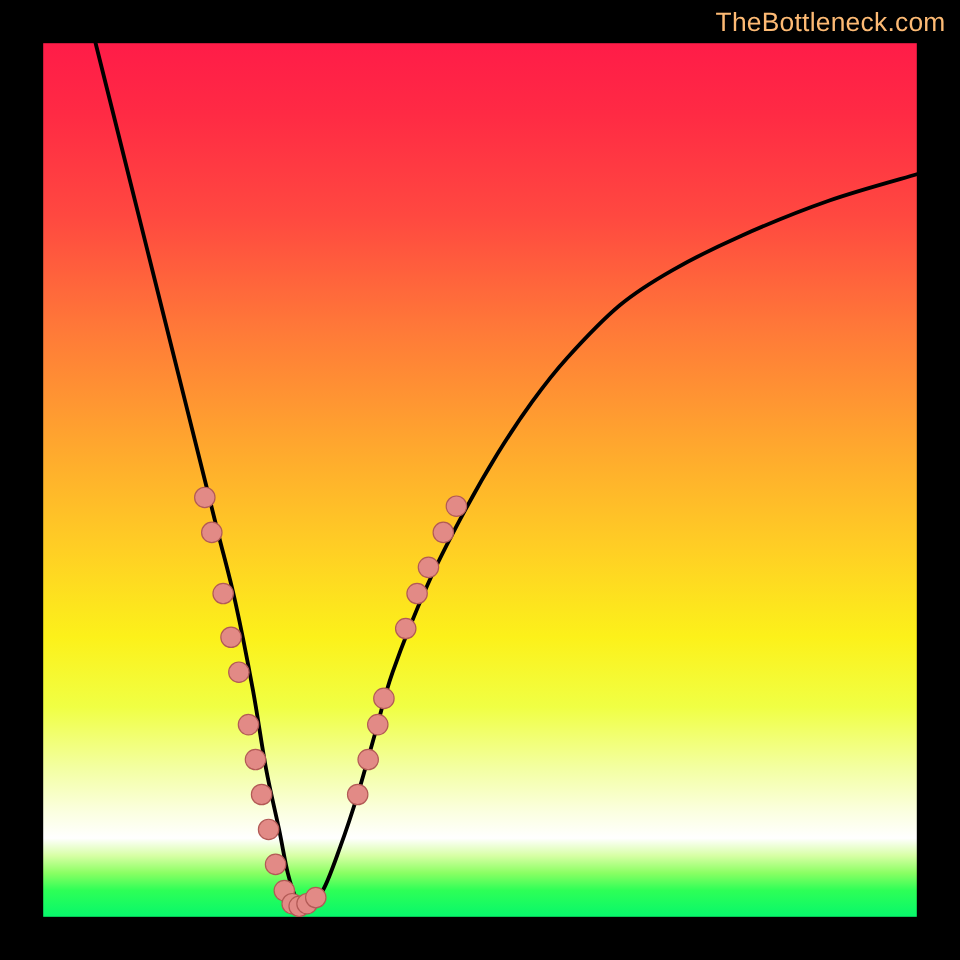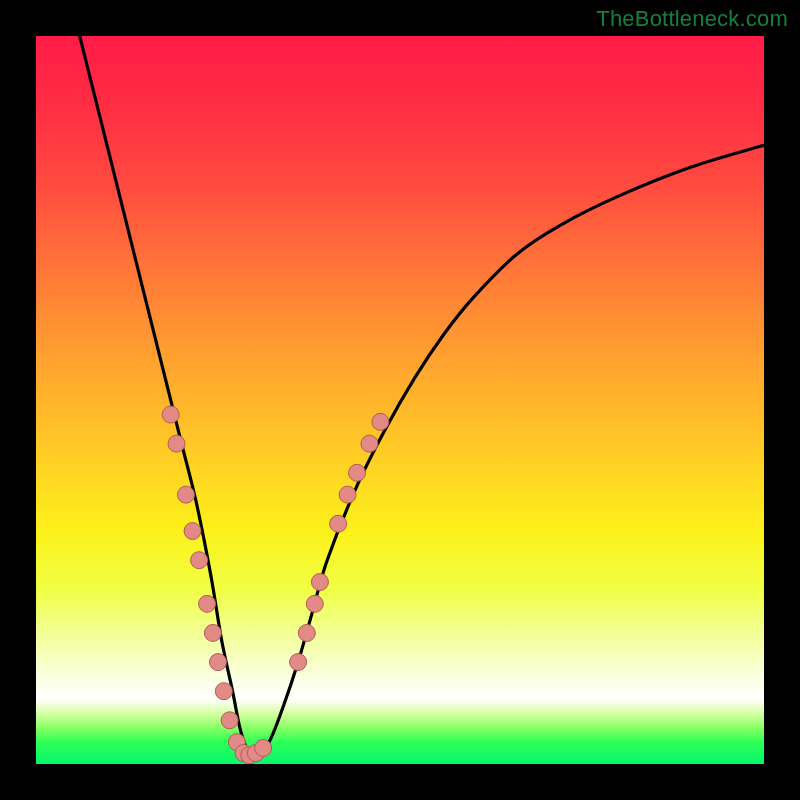--- a/index.html
+++ b/index.html
@@ -40,21 +40,21 @@
       #d7ffa5 93%,
       #8aff63 95%,
       #2dff57 97%,
       #07f76b 100%
     );
   }
   .attribution {
     position: absolute;
     top: 6px;
     right: 12px;
-    color: #15803d;
+    color: #fdba74;
     font-size: 22px;
     font-weight: 500;
     letter-spacing: 0.2px;
   }
   svg.curve {
     position: absolute;
     top: 0;
     left: 0;
     width: 728px;
     height: 728px;

